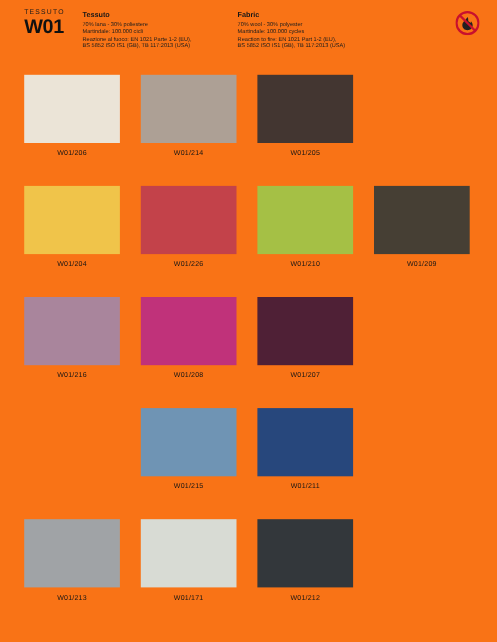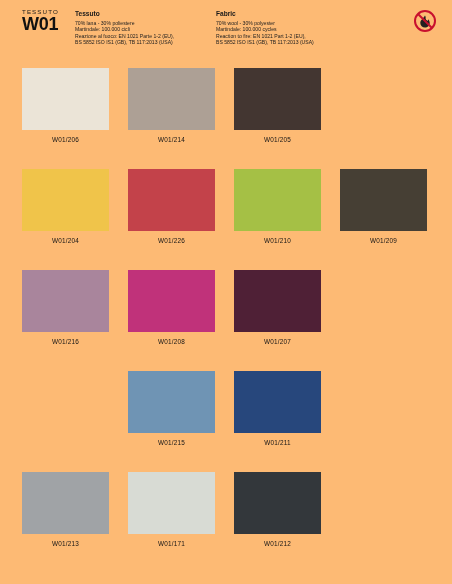--- a/index.html
+++ b/index.html
@@ -12,21 +12,21 @@
     background: #b3b3b3;
     font-family: "Liberation Sans", sans-serif;
     position: relative;
     overflow: hidden;
   }
   .page {
     position: absolute;
     left: 0; top: 0;
     width: 452px;
     height: 584px;
-    background: #fdba74;
+    background: #f97316;
   }
 
   
   .header {
     position: absolute;
     left: 0; top: 0;
     width: 452px;
     height: 62px;
   }
   .brand {

